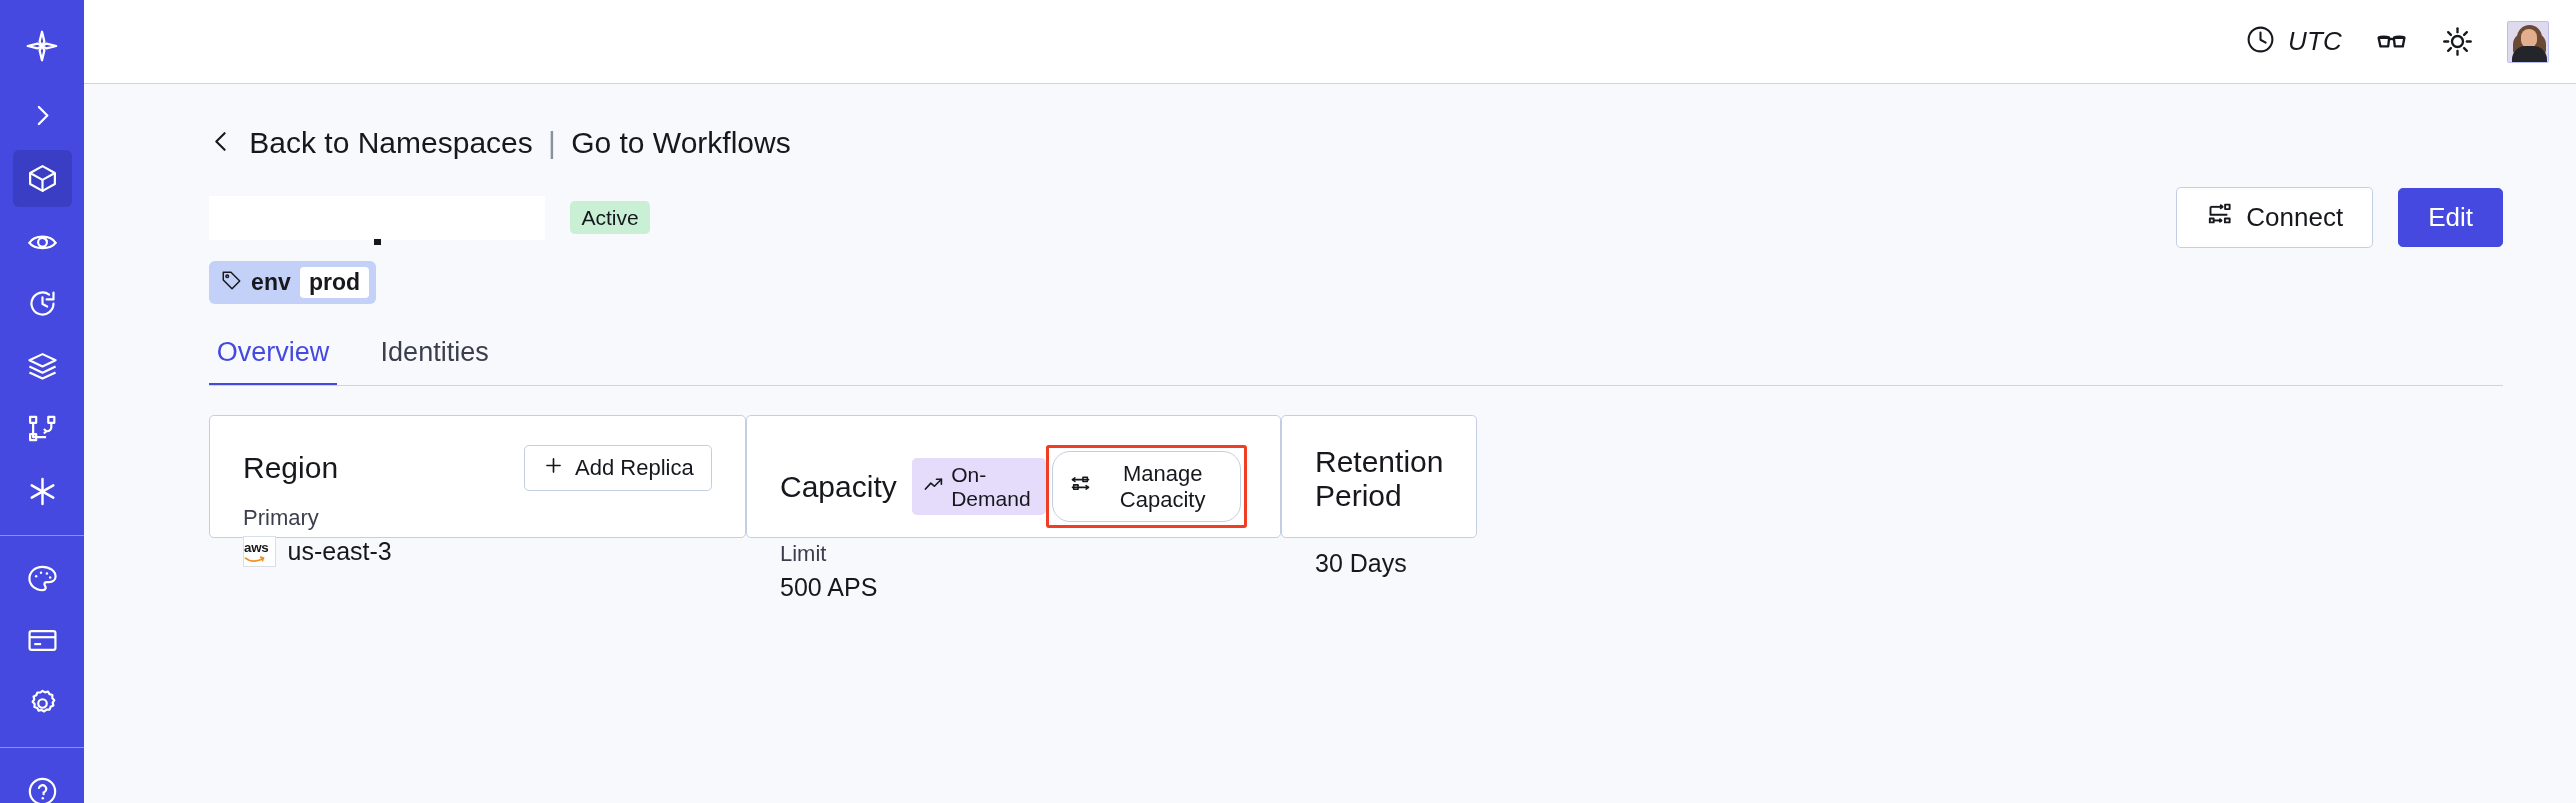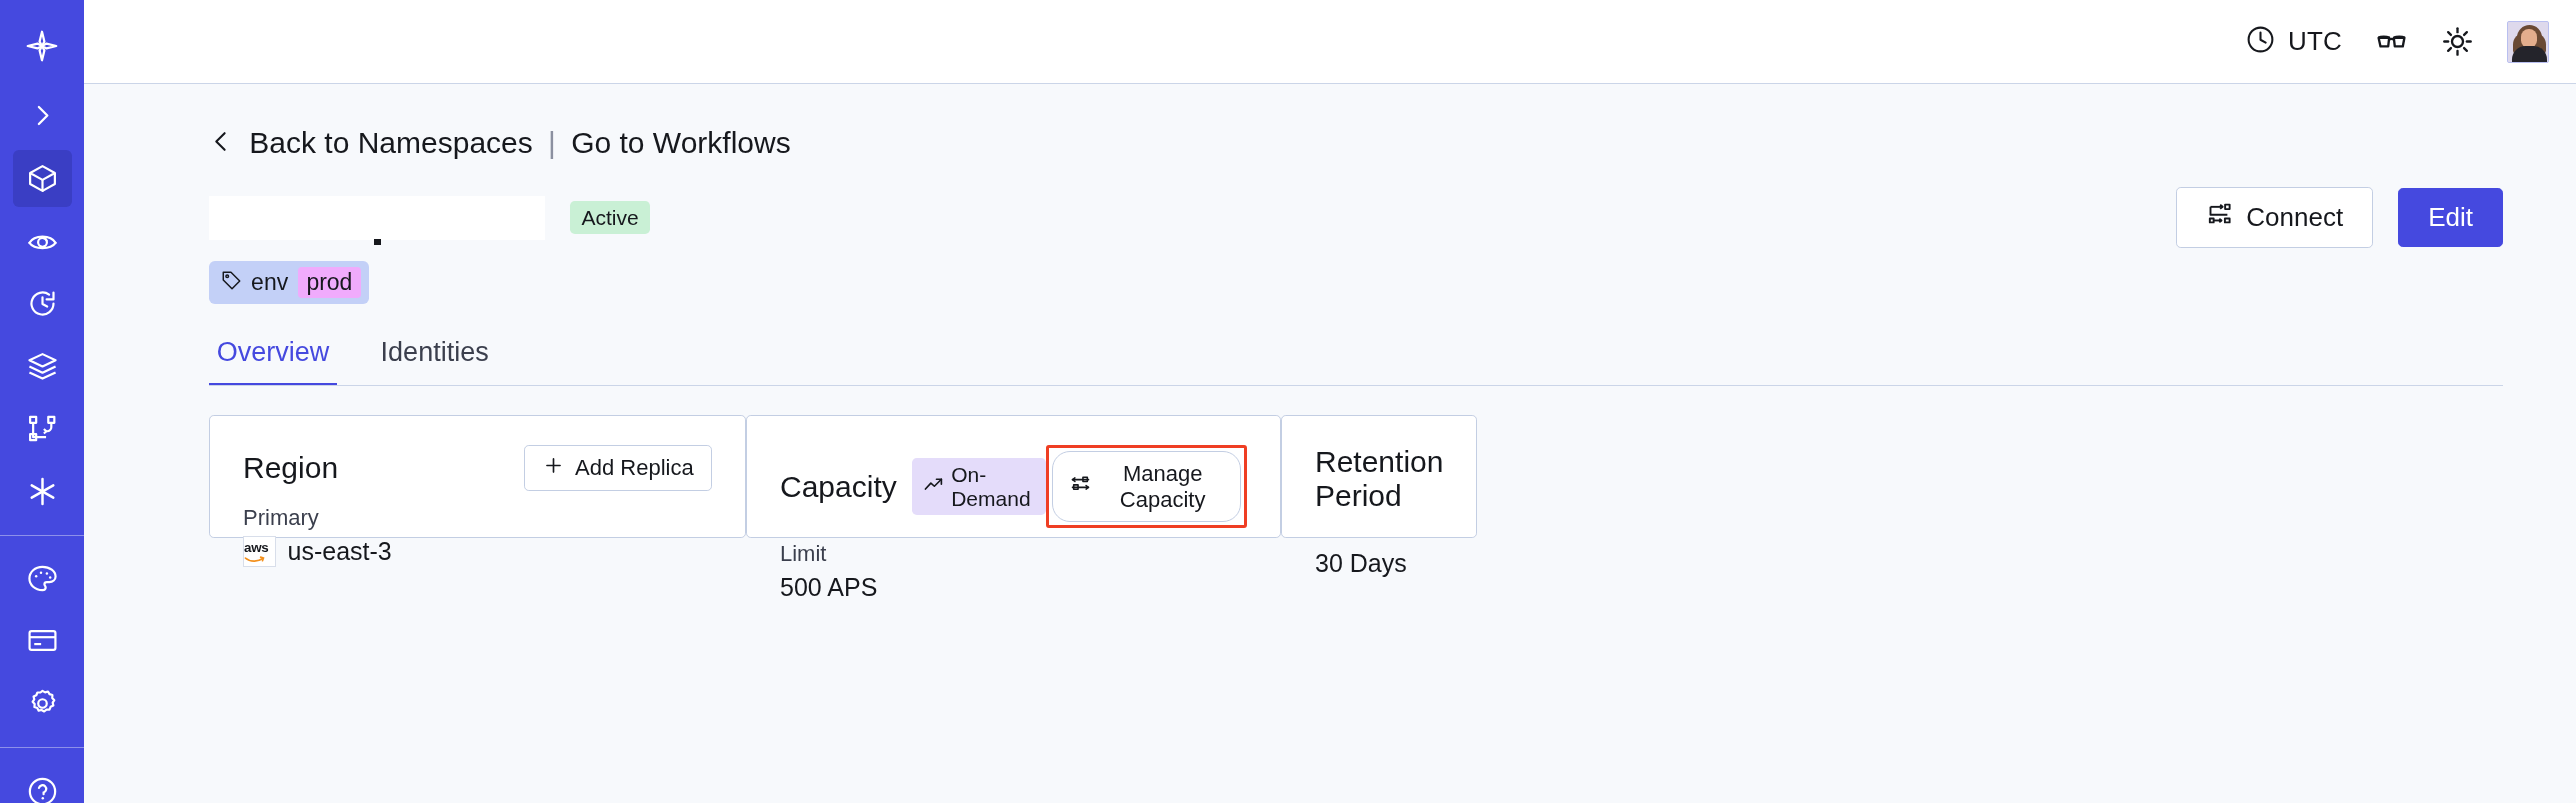--- a/index.html
+++ b/index.html
@@ -35,21 +35,21 @@
   
   .main { flex: 1; height: 804px; display: flex; flex-direction: column; min-width: 0; }
 
   .topbar {
     height: 84px; flex: 0 0 84px; background: #ffffff;
     border-bottom: 1px solid #cbd5e8;
     display: flex; align-items: center; justify-content: flex-end;
     padding-right: 27px; gap: 33px;
   }
   .tz { display: flex; align-items: center; gap: 11.5px; cursor: pointer; }
-  .tz-label { font-size: 26px; color: #16181d; letter-spacing: 0.2px; }
+  .tz-label { font-size: 26px; color: #16181d; letter-spacing: 0.2px; font-style: italic; }
   .top-icon { cursor: pointer; display: flex; align-items: center; }
   .avatar {
     width: 42px; height: 42px; border: 1.9px solid #b9bff0; border-radius: 1.9px;
     background: #ded9ec; overflow: hidden; position: relative; cursor: pointer;
   }
   .av-hair { position: absolute; left: 8.6px; top: 3.8px; width: 25px; height: 26px;
     background: #6a4a34; border-radius: 12.5px 12.5px 8.6px 8.6px; }
   .av-face { position: absolute; left: 13.4px; top: 7.7px; width: 15.3px; height: 19px;
     background: #e3ae8d; border-radius: 7.7px 7.7px 7.7px 7.7px; }
   .av-body { position: absolute; left: 3.8px; bottom: 0; width: 35px; height: 15.3px;
@@ -98,24 +98,25 @@
     padding: 13.4px 29px;
     justify-content: flex-end;
   }
 
   
   .tag-row { margin-top: 13.4px; margin-left: 79px; display: flex; }
   .tag-pill {
     display: inline-flex; align-items: center; gap: 9.6px;
     background: #c3d0f7; border-radius: 5.8px; padding: 5.8px 7.7px 5.8px 11.5px;
     cursor: pointer;
+    font-weight: bold;
   }
   .tag-key { font-size: 23px; color: #16181d; }
   .tag-val {
-    font-size: 23px; color: #16181d; background: #f0abfc;
+    font-size: 23px; color: #16181d; background: #ffffff;
     padding: 1.9px 8.6px; border-radius: 3.8px;
   }
 
   
   .tabs {
     margin-top: 33px; margin-left: 79px; margin-right: 27px;
     border-bottom: 1px solid #cbd5e8; display: flex; gap: 36px;
   }
   .tab {
     font-size: 27px; color: #3b3f4d; padding: 0 7.7px 15.3px 7.7px;

